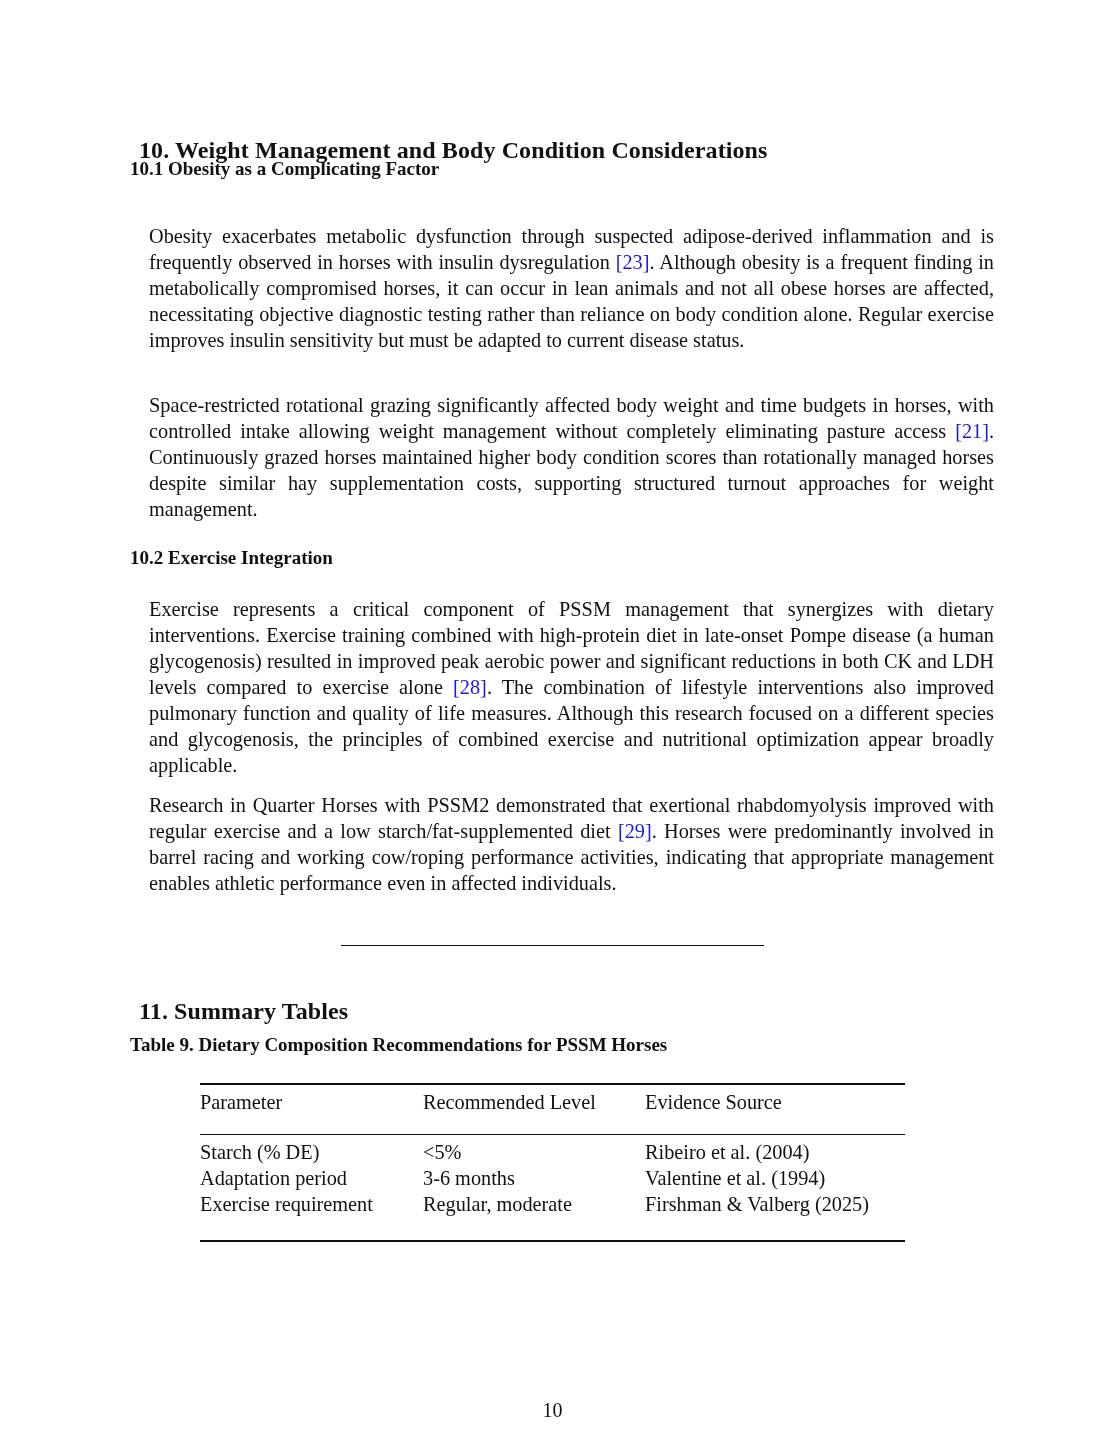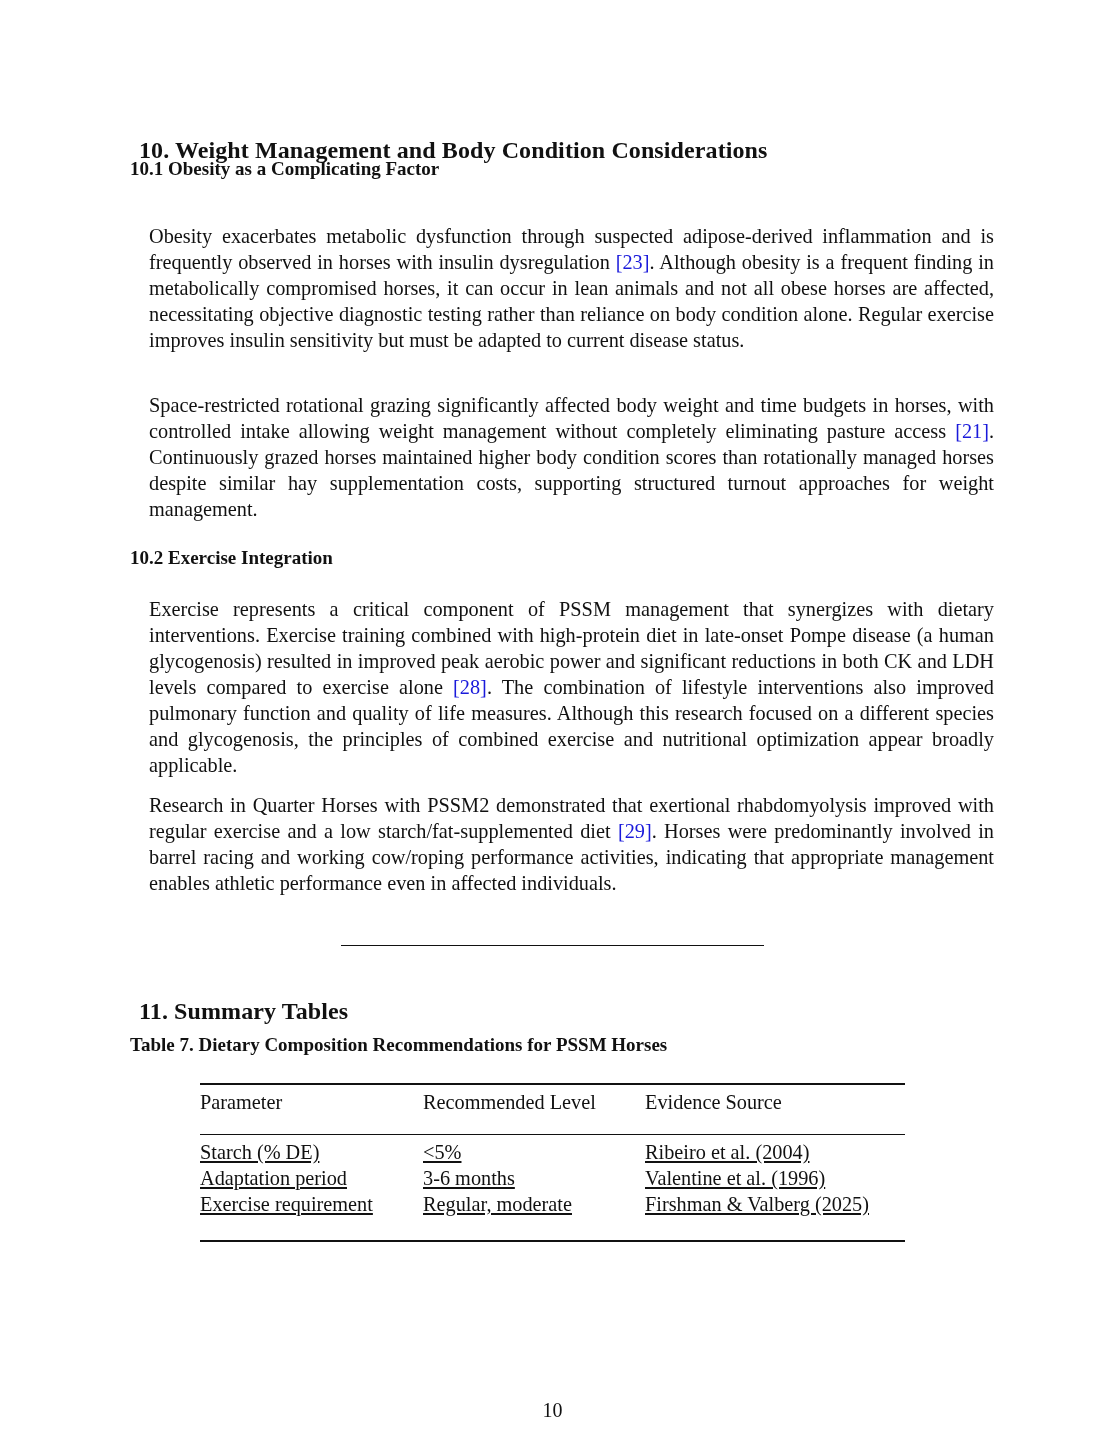--- a/index.html
+++ b/index.html
@@ -86,21 +86,20 @@
       font-weight: normal;
       text-align: left;
       padding: 6px 0 20px 0;
       white-space: nowrap;
     }
     table.summary td {
       padding: 0;
       line-height: 26px;
       white-space: nowrap;
       vertical-align: top;
-      text-decoration: underline;
     }
     table.summary tbody tr:first-child td {
       padding-top: 4px;
     }
     .col1 { width: 223px; }
     .col2 { width: 222px; }
     .pagenum {
       position: absolute;
       left: 0;
       width: 1105px;
@@ -133,40 +132,40 @@
   </p>
 
   <p class="para" style="top:784px;">
     <span>Research in Quarter Horses with PSSM2 demonstrated that exertional rhabdomyolysis im­proved with regular exercise and a low starch/fat-supplemented diet </span><span class="cite">[29]</span><span>. Horses were predominantly involved in barrel racing and working cow/roping performance activities, indicating that appropriate management enables athletic performance even in affected in­dividuals.</span>
   </p>
 
   <div class="rule" style="top:945px;"></div>
 
   <h1 class="section" style="top:989px;">11. Summary Tables</h1>
 
-  <div class="caption" style="top:1034px;">Table 7. Dietary Composition Recommendations for PSSM Horses</div>
+  <div class="caption" style="top:1034px;">Table 9. Dietary Composition Recommendations for PSSM Horses</div>
 
   <table class="summary" style="top:1083px;">
     <thead>
       <tr>
         <th class="col1">Parameter</th>
         <th class="col2">Recommended Level</th>
         <th>Evidence Source</th>
       </tr>
     </thead>
     <tbody>
       <tr>
         <td>Starch (% DE)</td>
         <td>&lt;5%</td>
         <td>Ribeiro et al. (2004)</td>
       </tr>
       <tr>
         <td>Adaptation period</td>
         <td>3-6 months</td>
-        <td>Valentine et al. (1996)</td>
+        <td>Valentine et al. (1994)</td>
       </tr>
       <tr>
         <td>Exercise requirement</td>
         <td>Regular, moderate</td>
         <td>Firshman &amp; Valberg (2025)</td>
       </tr>
     </tbody>
   </table>
 
 </div>

